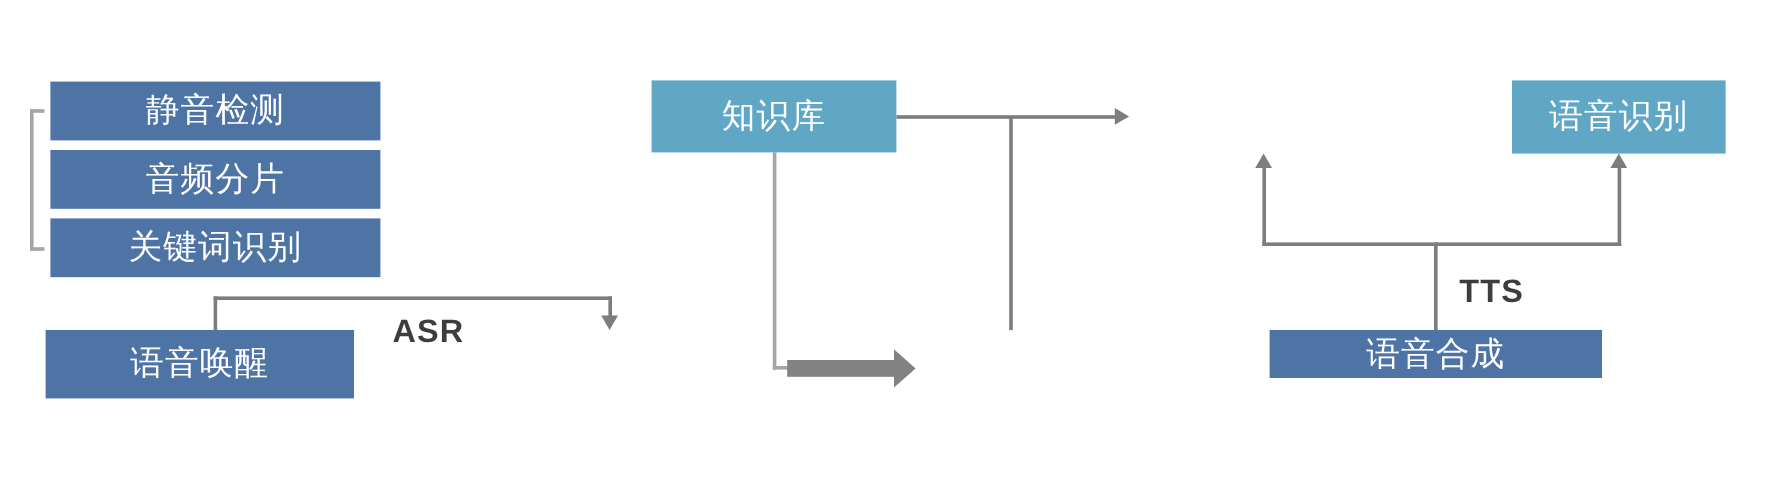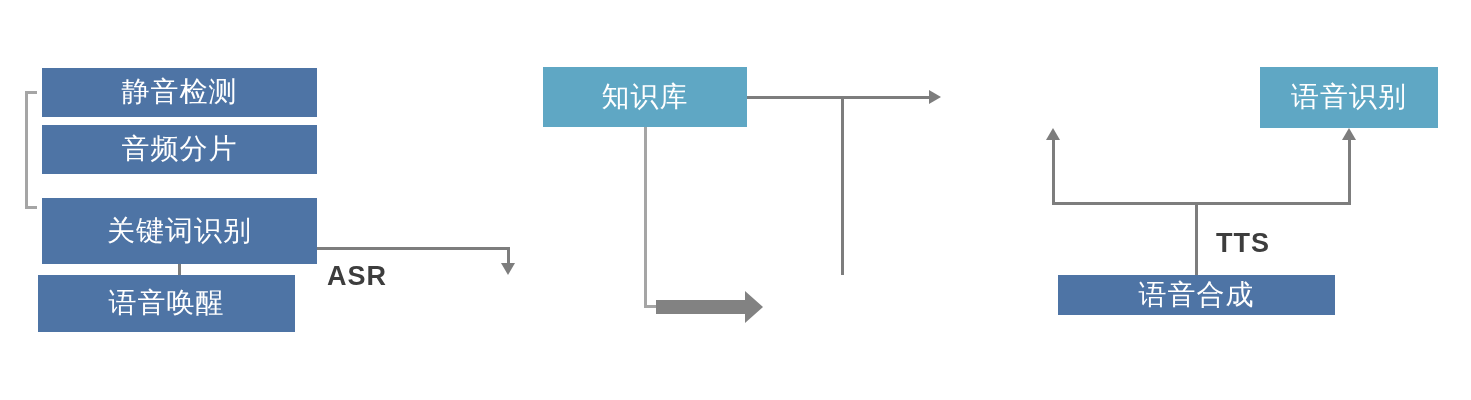--- a/index.html
+++ b/index.html
@@ -65,21 +65,21 @@
   <div class="line" style="left:1195px;top:202px;width:3px;height:73px"></div>
   <div class="line" style="left:1052px;top:202px;width:299px;height:3px"></div>
   <div class="line" style="left:1052px;top:139px;width:3px;height:66px"></div>
   <div class="arr arr-up" style="left:1046px;top:128px"></div>
   <div class="line" style="left:1348px;top:139px;width:3px;height:66px"></div>
   <div class="arr arr-up" style="left:1342px;top:128px"></div>
   <div class="elabel" style="left:1216px;top:228px">TTS</div>
 
   <div class="box dark" style="left:42px;top:68px;width:275px;height:49px">静音检测</div>
   <div class="box dark" style="left:42px;top:125px;width:275px;height:49px">音频分片</div>
-  <div class="box dark" style="left:42px;top:198px;width:275px;height:66px">关键词识别</div>
+  <div class="box dark" style="left:42px;top:182px;width:275px;height:49px">关键词识别</div>
 
   <div class="box dark" style="left:38px;top:275px;width:257px;height:57px">语音唤醒</div>
   <div class="box dark" style="left:1058px;top:275px;width:277px;height:40px">语音合成</div>
 
   <div class="box light" style="left:543px;top:67px;width:204px;height:60px">知识库</div>
   <div class="box light" style="left:1260px;top:67px;width:178px;height:61px">语音识别</div>
 
 </div>
 
 </body></html>

